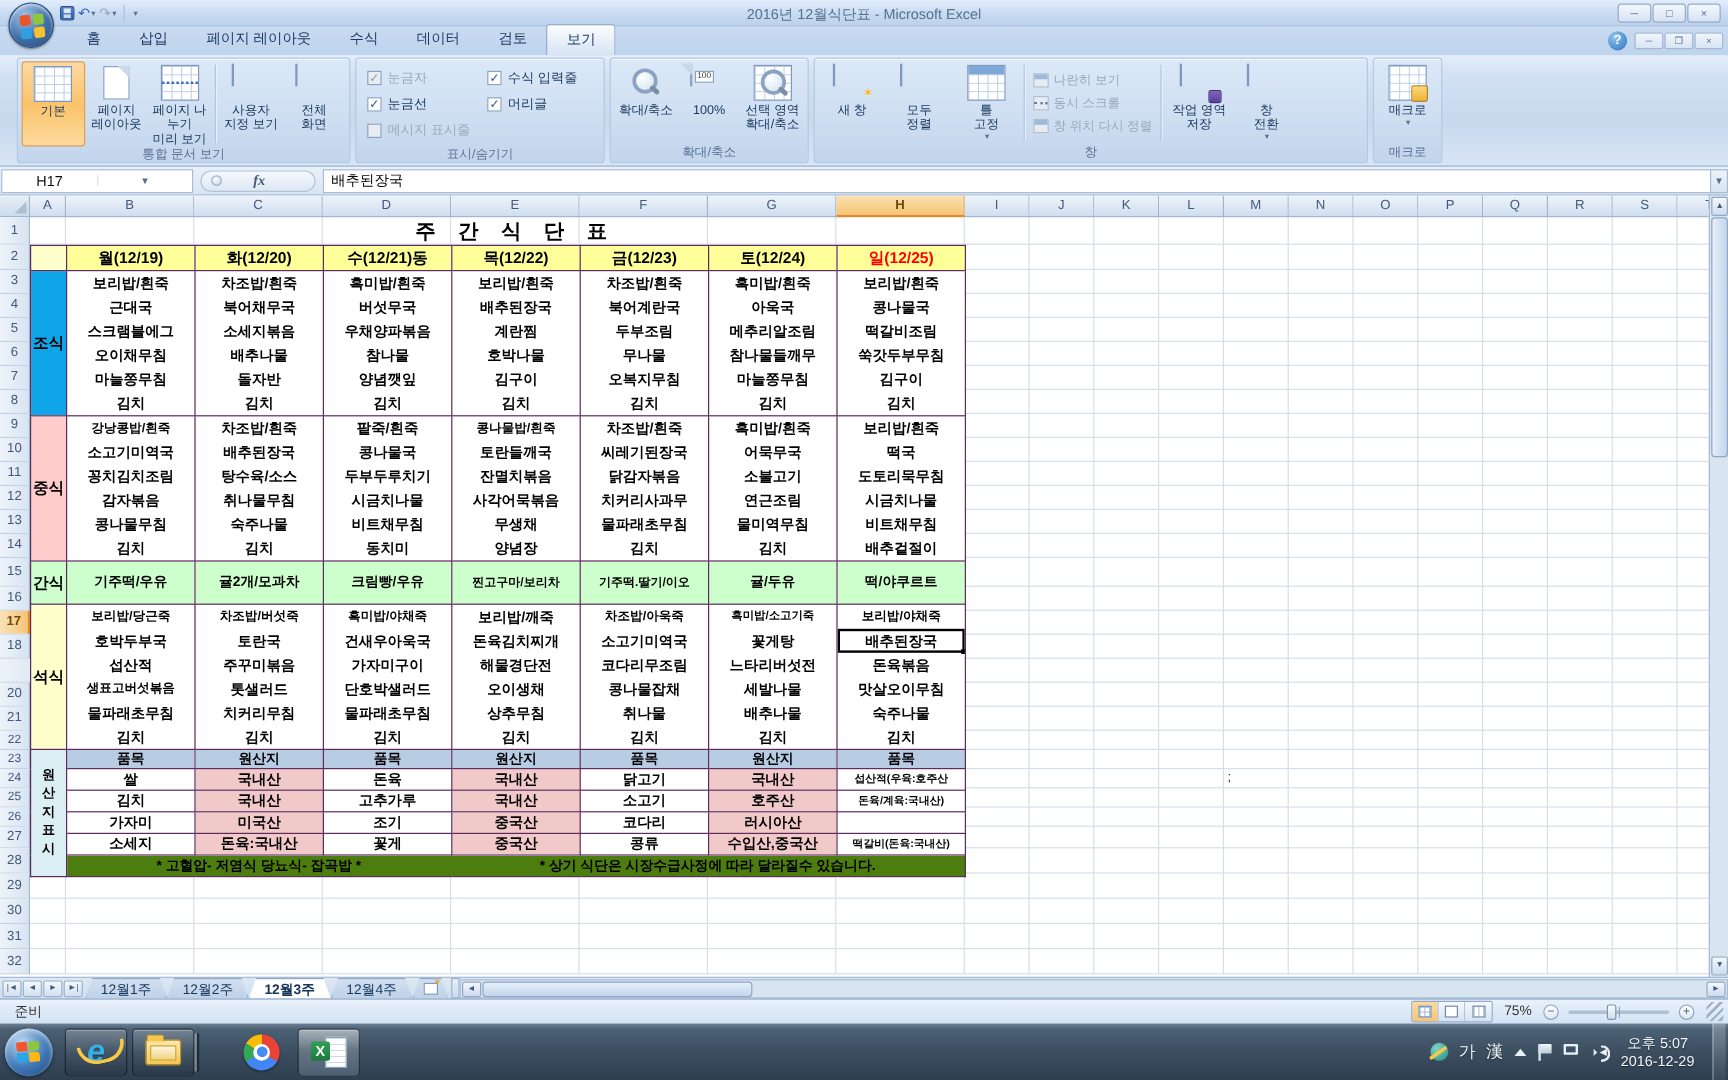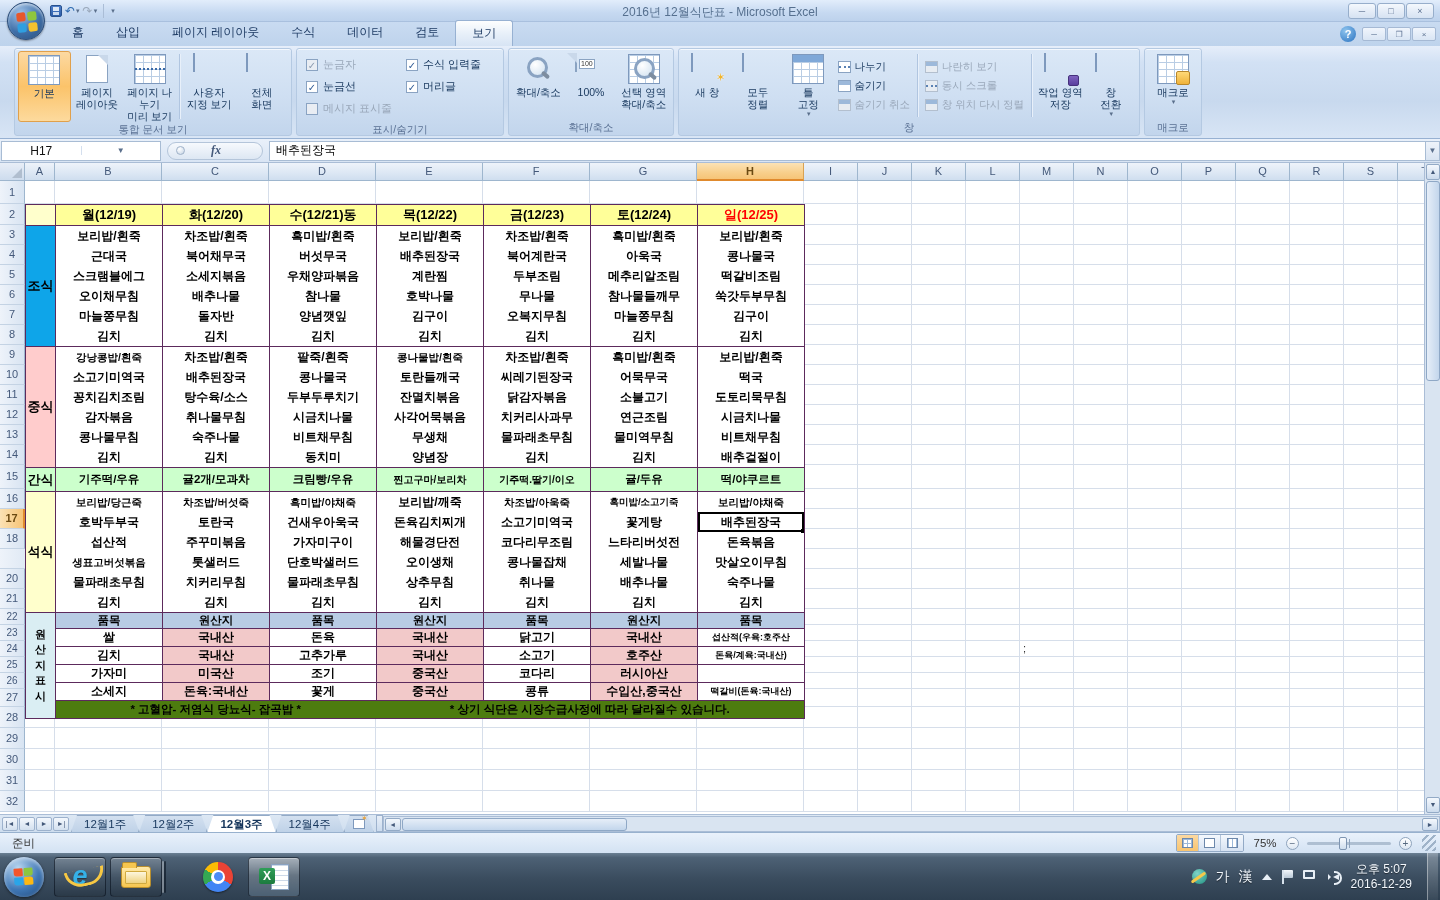--- a/index.html
+++ b/index.html
@@ -400,34 +400,20 @@
         <span class="ic"><span class="icwin fill"></span></span>
         <span class="blabel">모두
 정렬</span>
         </div>
       <div class="bigbtn">
         <span class="ic icsheet icfree"></span>
         <span class="blabel">틀
 고정</span>
           <span class="caret">▾</span>
         </div>
-      <div style="display:flex;flex-direction:column;justify-content:center" id="winsmall">
-          <div class="smallrow">
-            <span class="sic h"></span>
-            <span>나누기</span>
-          </div>
-          <div class="smallrow">
-            <span class="sic b"></span>
-            <span>숨기기</span>
-          </div>
-          <div class="smallrow dis">
-            <span class="sic b dis"></span>
-            <span>숨기기 취소</span>
-          </div>
-        </div>
       <div class="vsep"></div>
       <div style="display:flex;flex-direction:column;justify-content:center" id="winside">
           <div class="smallrow dis">
             <span class="sic b dis"></span>
             <span>나란히 보기</span>
           </div>
           <div class="smallrow dis">
             <span class="sic h dis"></span>
             <span>동시 스크롤</span>
           </div>
@@ -471,20 +457,21 @@
   </div>
   <div class="fxpill">
     <span class="fxdot"></span>
     <span class="fx">fx</span>
   </div>
   <div class="finput">배추된장국</div>
   <div class="fexp">▼</div>
 </div>
 
 <div class="sheet" id="sheet">
+  <div class="weektitle">주 간 식 단 표</div>
 <div class="glh" style="top: 40px; width: 1399px;"></div>
     <div class="glh" style="top: 61px; width: 1399px;"></div>
     <div class="glh" style="top: 81px; width: 1399px;"></div>
     <div class="glh" style="top: 101px; width: 1399px;"></div>
     <div class="glh" style="top: 121px; width: 1399px;"></div>
     <div class="glh" style="top: 141px; width: 1399px;"></div>
     <div class="glh" style="top: 161px; width: 1399px;"></div>
     <div class="glh" style="top: 181px; width: 1399px;"></div>
     <div class="glh" style="top: 201px; width: 1399px;"></div>
     <div class="glh" style="top: 221px; width: 1399px;"></div>
@@ -716,21 +703,21 @@
           </td>
           <td class="menucell">
             <div class="mline">보리밥/흰죽</div>
             <div class="mline">떡국</div>
             <div class="mline">도토리묵무침</div>
             <div class="mline">시금치나물</div>
             <div class="mline">비트채무침</div>
             <div class="mline">배추겉절이</div>
           </td>
         </tr>
-        <tr style="height:24px">
+        <tr style="height:36px">
           <td class="snacklbl">간식</td>
           <td class="snack">기주떡/우유</td>
           <td class="snack">귤2개/모과차</td>
           <td class="snack">크림빵/우유</td>
           <td class="snack" style="font-size:10px">찐고구마/보리차</td>
           <td class="snack" style="font-size:10px">기주떡.딸기/이오</td>
           <td class="snack">귤/두유</td>
           <td class="snack">떡/야쿠르트</td>
         </tr>
         <tr style="height:120px">

